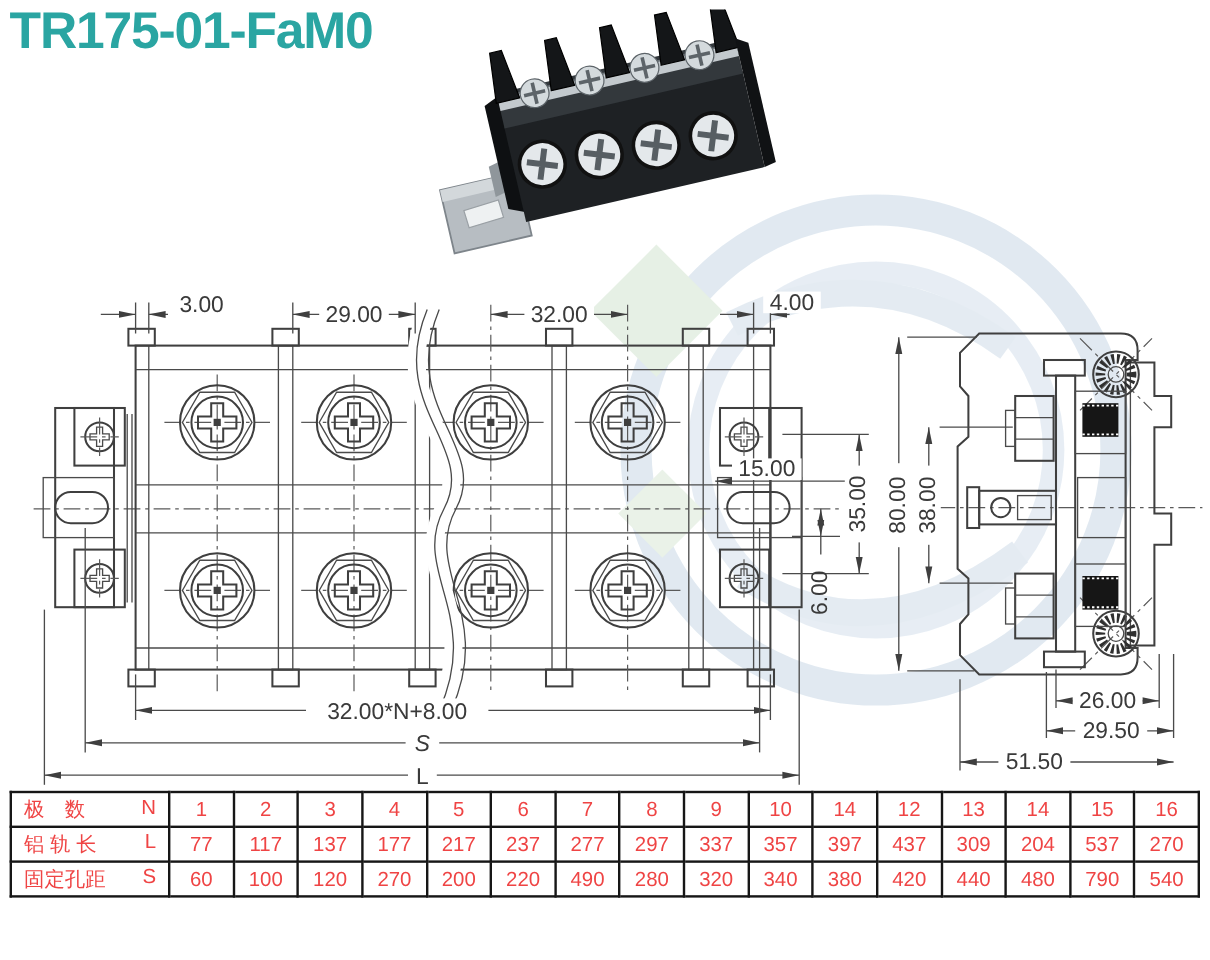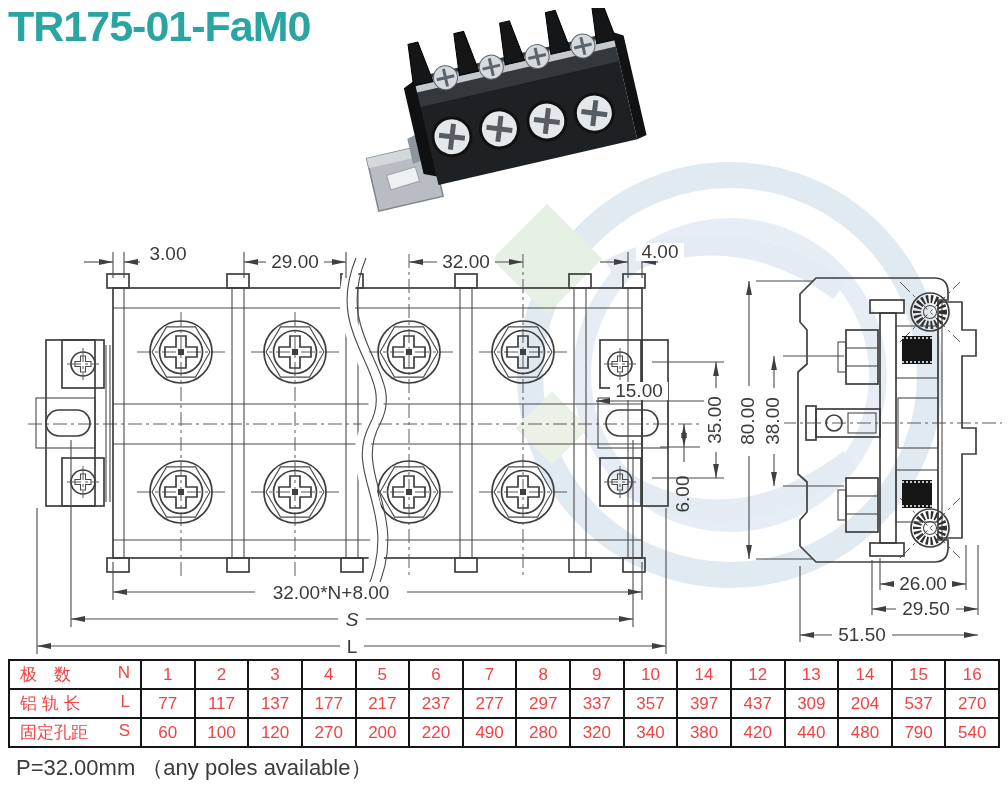--- a/index.html
+++ b/index.html
@@ -433,14 +433,13 @@
           <td>380</td>
           <td>420</td>
           <td>440</td>
           <td>480</td>
           <td>790</td>
           <td>540</td>
         </tr>
       </tbody>
   </table>
 
-  <div class="note">P=32.00mm （any poles available）</div>
 </div>
 
 </body></html>

